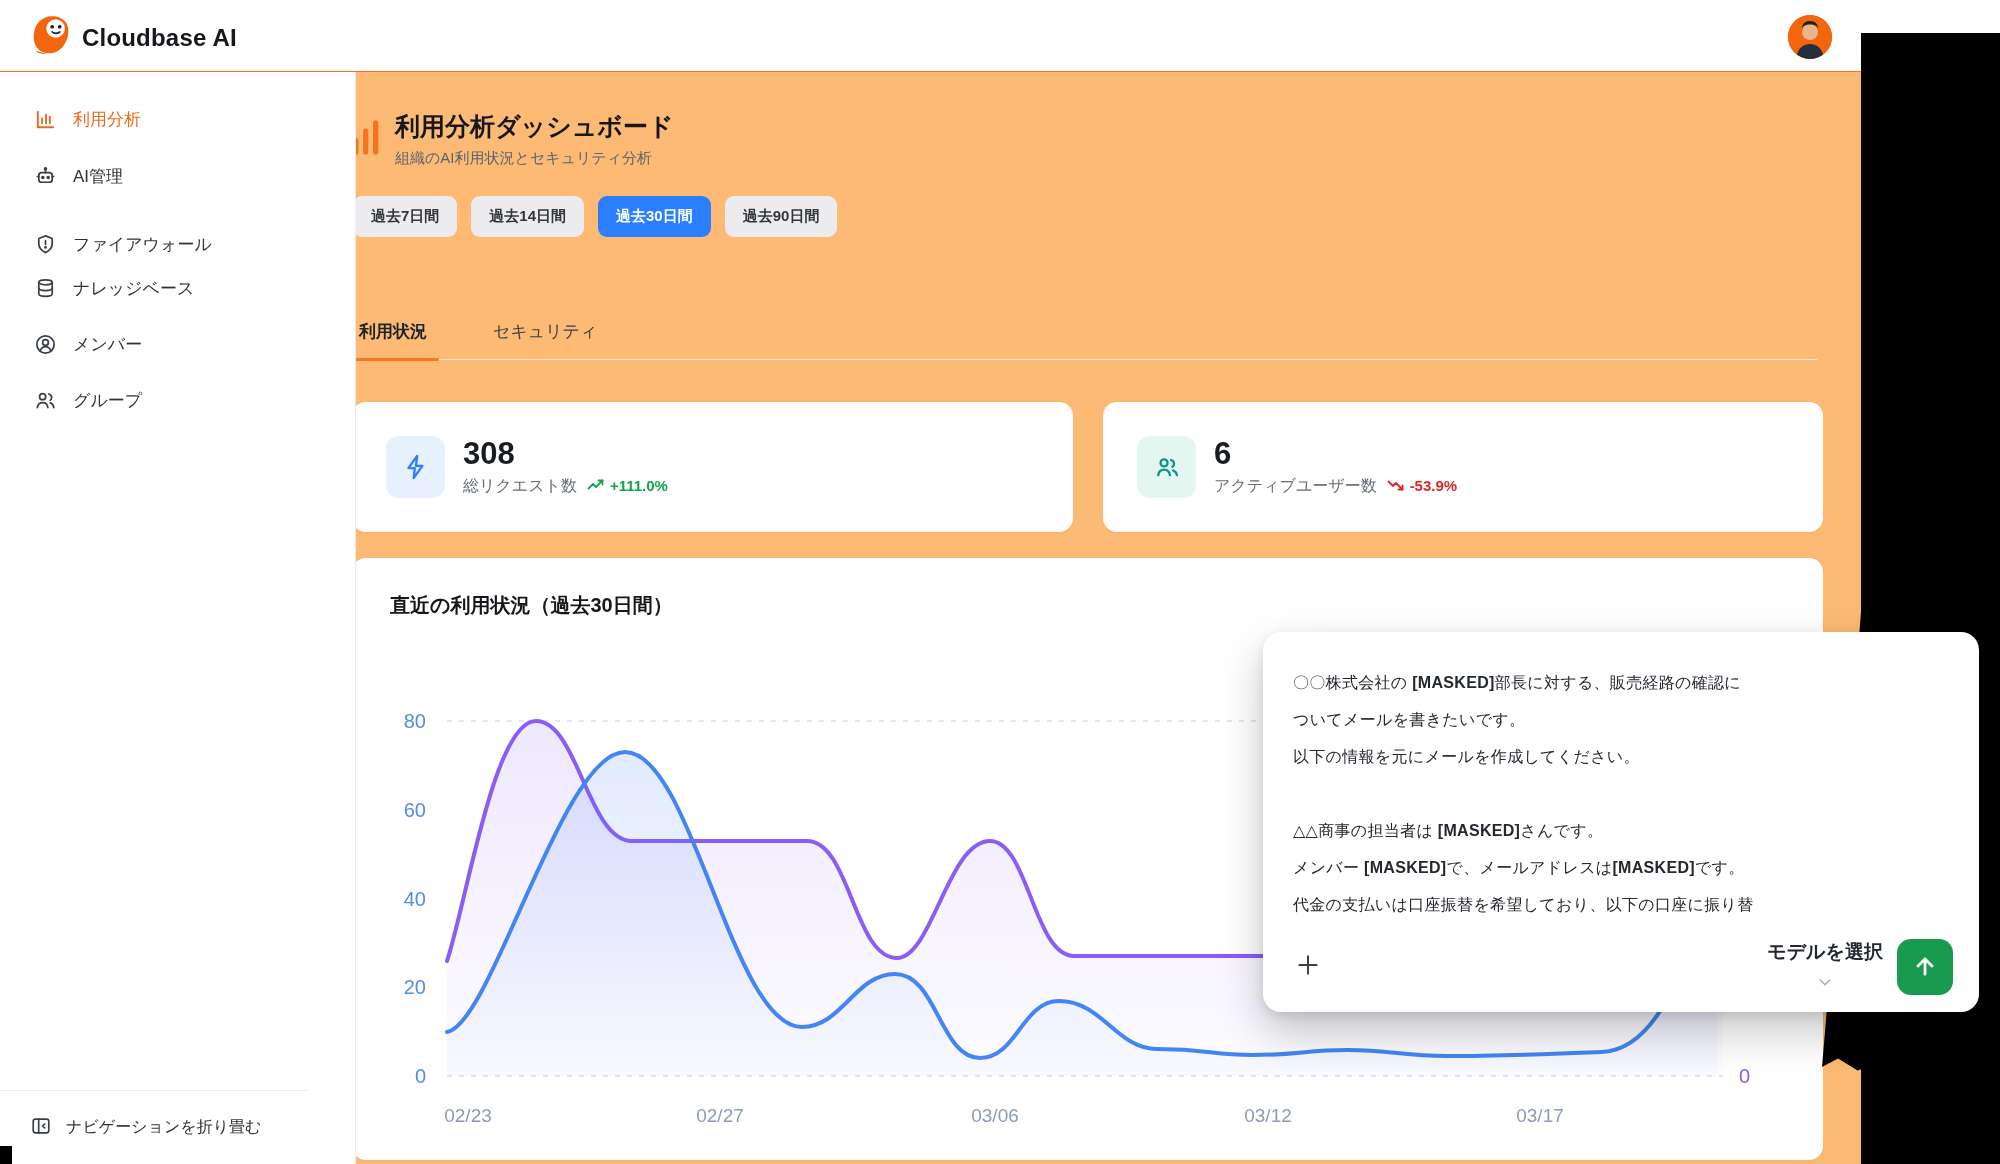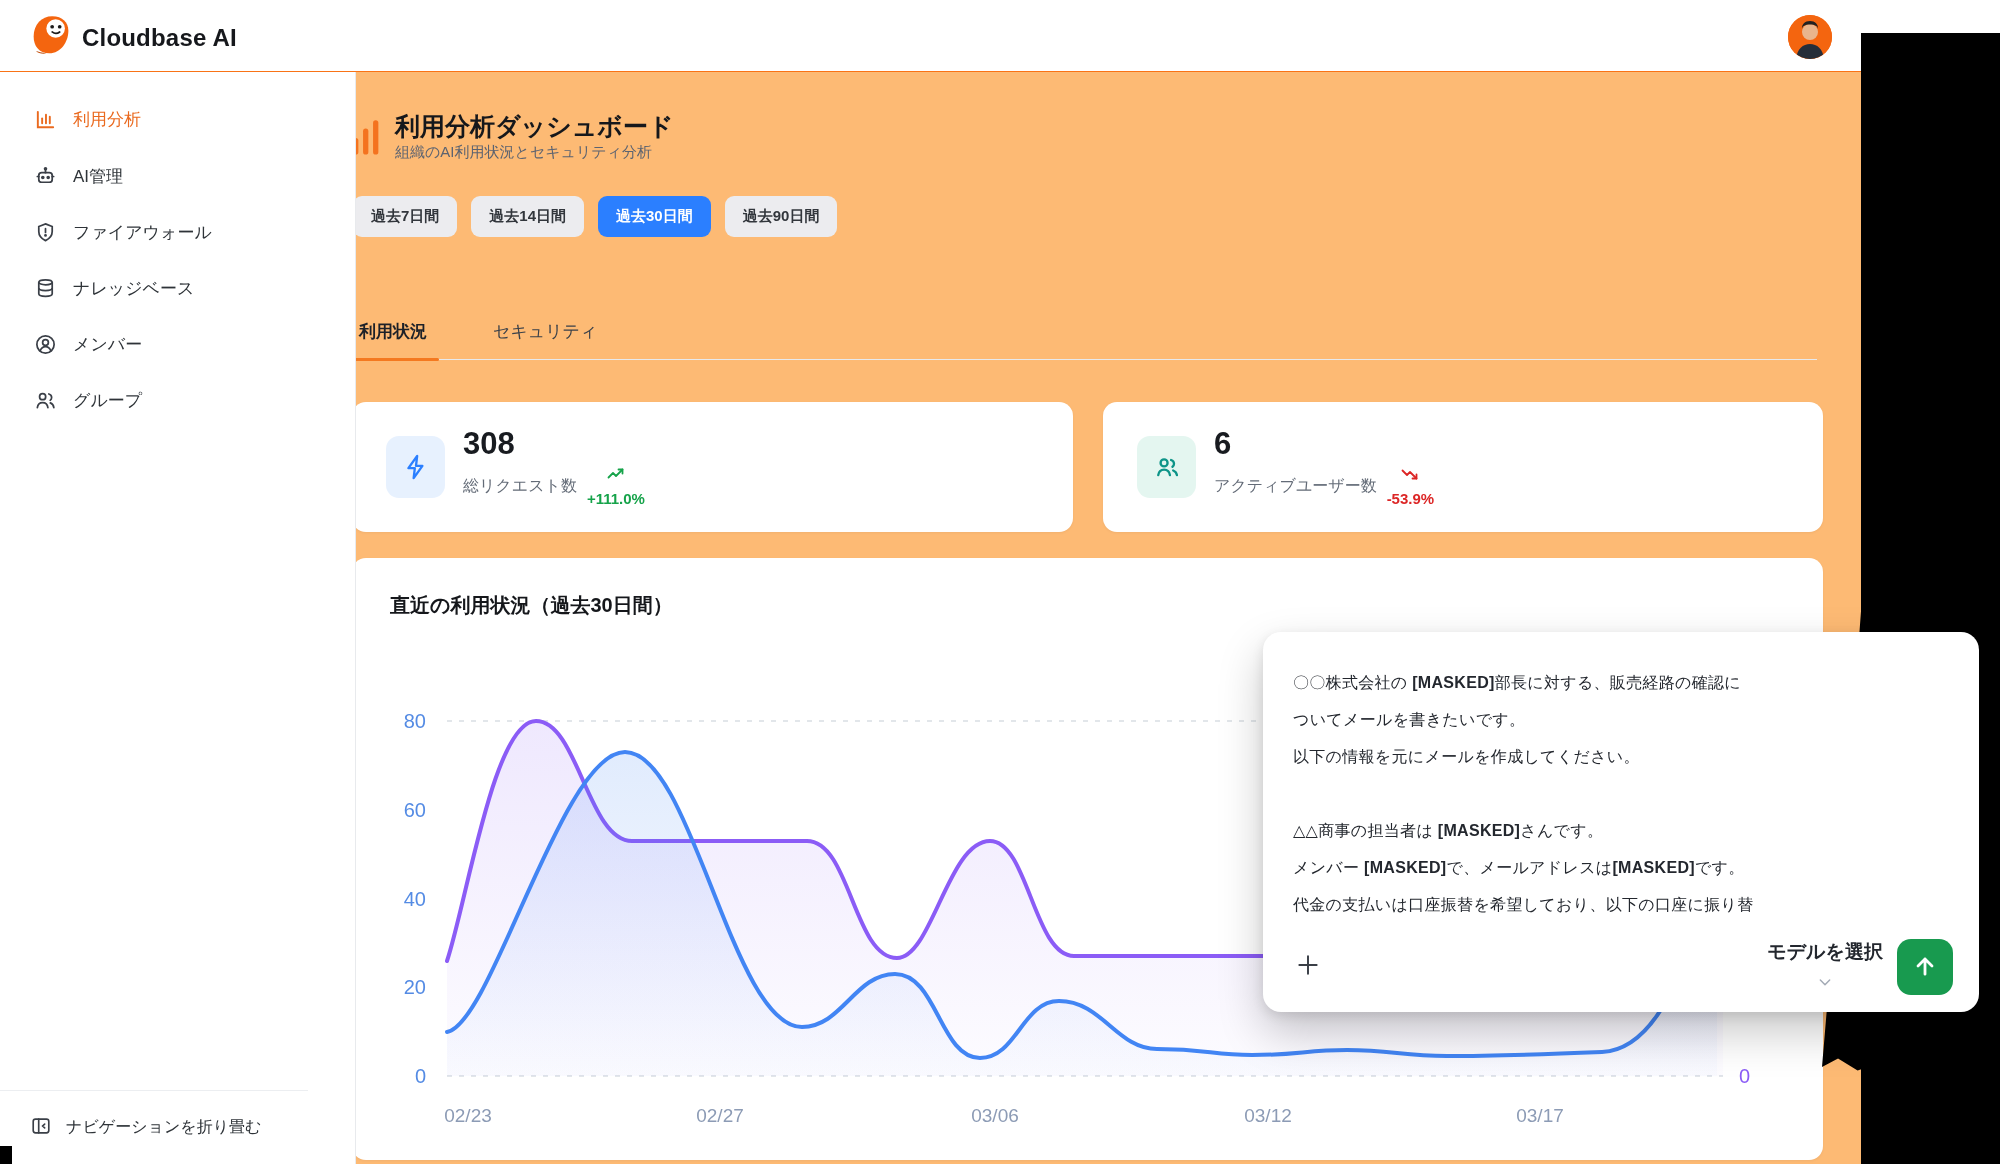--- a/index.html
+++ b/index.html
@@ -17,41 +17,41 @@
   .nav-item { position:absolute; left:0; width:308px; height:44px; display:flex; align-items:center; gap:16px; padding-left:33px; font-size:17px; color:#2e3338; cursor:pointer; }
   .nav-item .ico { width:24px; height:24px; flex:0 0 24px; display:flex; align-items:center; justify-content:center; }
   .nav-item.active { color:#ea6a1f; }
   .nav-bottom { position:absolute; left:0; bottom:0; width:308px; height:74px; border-top:1px solid #eceef1; display:flex; align-items:center; gap:14px; padding-left:30px; font-size:16px; color:#2e3338; cursor:pointer; background:#fff; }
   .corner-black { position:absolute; left:0; top:1146px; width:12px; height:18px; background:#000; z-index:9; }
 
   
   .main { position:absolute; left:309px; top:72px; width:1552px; height:1092px; background:#fdba74; z-index:1; }
   .page-head { position:absolute; left:44px; top:38px; display:flex; gap:16px; }
   .page-title { font-size:25px; font-weight:bold; color:#15171b; }
-  .page-sub { font-size:15px; color:#5c6370; }
+  .page-sub { font-size:15px; color:#5c6370; margin-top:6px; }
 
   .pills { position:absolute; left:44px; top:124px; display:flex; gap:14px; }
   .pill { height:41px; padding:0 18px; display:flex; align-items:center; border-radius:9px; background:#ececef; font-size:15px; font-weight:600; color:#32363c; cursor:pointer; }
   .pill.active { background:#2b7fff; color:#fff; }
 
   .tabs { position:absolute; left:44px; top:248px; width:1464px; border-bottom:1px solid #e7e9ec; display:flex; gap:54px; }
   .tab { padding:0 6px 16px 6px; font-size:17px; color:#3a4049; cursor:pointer; position:relative; }
   .tab.active { color:#1d2128; font-weight:600; }
   .tab.active::after { content:""; position:absolute; left:-6px; right:-6px; bottom:-2px; height:3px; background:#f47920; border-radius:2px; }
 
   .stat-card { position:absolute; top:330px; height:130px; background:#fff; border-radius:14px; box-shadow:0 1px 3px rgba(20,24,33,.05); display:flex; align-items:center; padding-left:34px; gap:18px; }
   .stat-1 { left:43px; width:721px; }
   .stat-2 { left:794px; width:720px; }
   .stat-iconbox { width:59px; height:62px; border-radius:13px; display:flex; align-items:center; justify-content:center; }
   .stat-iconbox.blue { background:#e7f1fe; }
   .stat-iconbox.teal { background:#e4f6f0; }
   .stat-value { font-size:31px; font-weight:bold; color:#181b20; line-height:1.1; }
   .stat-sub { display:flex; align-items:center; gap:10px; margin-top:5px; }
   .stat-label { font-size:16px; color:#636b77; }
-  .trend { display:flex; align-items:center; gap:5px; font-size:15px; font-weight:600;flex-direction:column; }
+  .trend { display:flex; gap:5px; font-size:15px; font-weight:600; }
   .trend.up { color:#16a34a; }
   .trend.down { color:#dc2626; }
 
   .chart-card { position:absolute; left:43px; top:486px; width:1471px; height:602px; background:#fff; border-radius:14px; box-shadow:0 1px 3px rgba(20,24,33,.05); }
   .chart-title { position:absolute; left:38px; top:34px; font-size:20px; font-weight:bold; color:#15171b; }
   .chart-svg { position:absolute; left:40px; top:98px; }
 
   
   .black-col { position:absolute; left:1861px; top:33px; width:139px; height:1131px; background:#000; z-index:5; }
   .black-spray { position:absolute; left:1822px; top:988px; width:178px; height:86px; background:#000; z-index:6;
@@ -119,21 +119,21 @@
           <path d="M12 8V5"></path>
           <circle cx="12" cy="4" r="1"></circle>
         <circle cx="9.2" cy="13" r="1" fill="#3a3f47"></circle>
           <circle cx="14.8" cy="13" r="1" fill="#3a3f47"></circle>
         <path d="M5 12H3.5M20.5 12H19"></path>
       </svg>
     </span>
     <span>AI管理</span>
   </div>
 
-  <div class="nav-item" style="top:138px">
+  <div class="nav-item" style="top:150px">
     <span class="ico">
       <svg width="23" height="23" viewBox="0 0 24 24" fill="none" stroke="#3a3f47" stroke-width="1.8" stroke-linecap="round">
         <path d="M12 3l7 2.8v5.2c0 4.6-3 7.6-7 9.5-4-1.9-7-4.9-7-9.5V5.8z"></path>
         <path d="M12 8v4"></path>
           <circle cx="12" cy="15" r=".6" fill="#3a3f47"></circle>
       </svg>
     </span>
     <span>ファイアウォール</span>
   </div>
 

